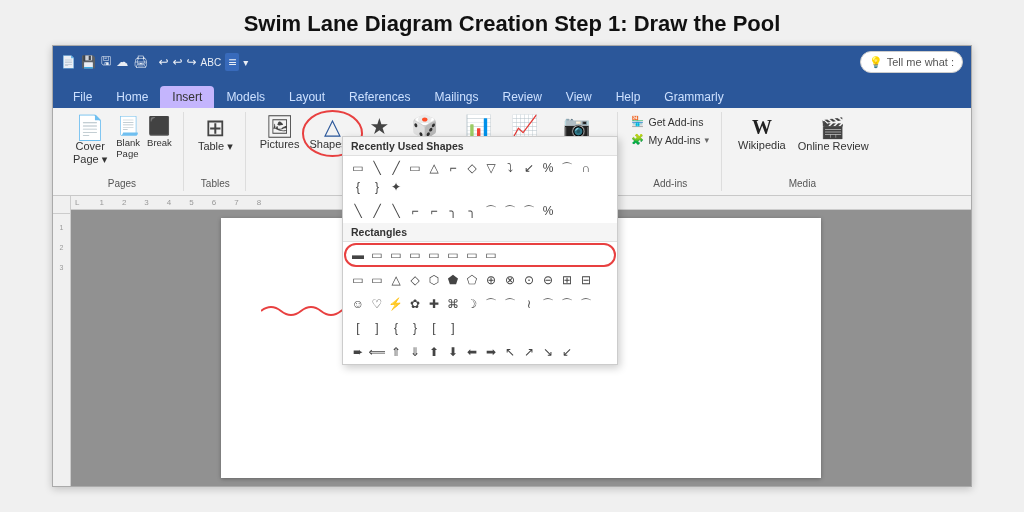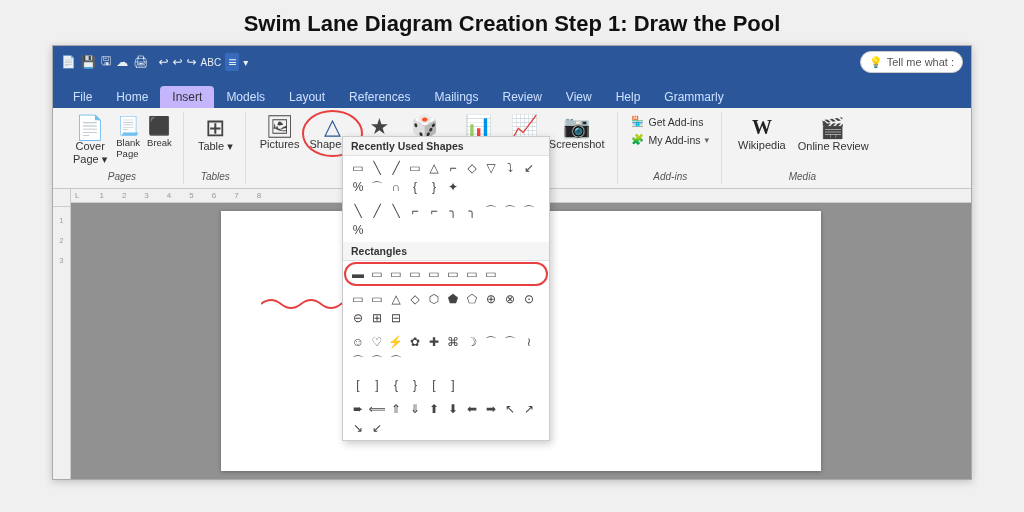--- a/index.html
+++ b/index.html
@@ -103,23 +103,22 @@
     .ribbon-group:last-child { border-right: none; }
     .ribbon-group-items {
       display: flex;
       align-items: flex-start;
       gap: 2px;
       flex: 1;
     }
     .ribbon-group-label {
       font-size: 10px;
       color: #555;
-      margin-top: 3px;
+      margin-top: 10px;
       text-align: center;
-      font-style: italic;
     }
     .ribbon-btn {
       display: flex;
       flex-direction: column;
       align-items: center;
       padding: 2px 4px;
       border-radius: 3px;
       cursor: pointer;
       min-width: 36px;
     }
@@ -163,21 +162,21 @@
       border: 2.5px solid #e84040;
       border-radius: 50%;
       pointer-events: none;
     }
 
     
     .shapes-dropdown {
       position: absolute;
       top: 136px;
       left: 342px;
-      width: 208px;
+      width: 276px;
       background: #fff;
       border: 1px solid #ccc;
       box-shadow: 2px 3px 8px rgba(0,0,0,0.2);
       z-index: 10;
       font-size: 11px;
     }
     .shapes-section-title {
       background: #f5f5f5;
       padding: 3px 8px;
       font-size: 10.5px;

